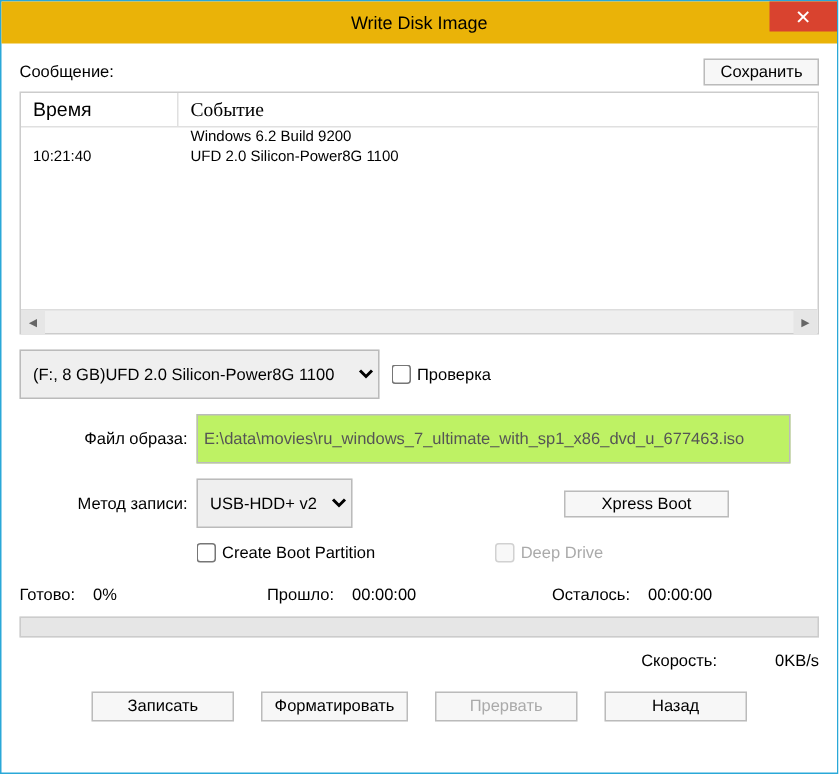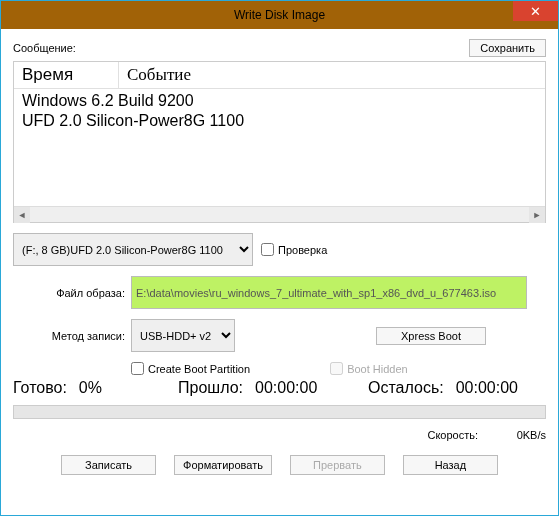--- a/index.html
+++ b/index.html
@@ -6,21 +6,21 @@
 body {
   font-family: "Segoe UI", Tahoma, sans-serif;
   font-size: 11px;
   background: #fff;
   width: 559px;
   height: 516px;
   overflow: hidden;
 }
 .window { border: 1px solid #2aa8d8; height: 516px; display: flex; flex-direction: column; }
 .titlebar {
-  background: #a16207;
+  background: #eab308;
   height: 28px;
   display: flex;
   align-items: center;
   justify-content: center;
   position: relative;
   color: #000;
   font-size: 12px;
 }
 .titlebar .title { flex: 1; text-align: center; }
 .titlebar .close {
@@ -49,26 +49,26 @@
 .logbox {
   border: 1px solid #ccc;
   height: 162px;
   display: flex; flex-direction: column;
   background: #fff;
 }
 .loghead {
   display: flex;
   border-bottom: 1px solid #e0e0e0;
   background: #fff;
-  font-size: 17px;
+  font-size: 13px;
 }
 .loghead .col-time { width: 105px; padding: 3px 8px; border-right: 1px solid #e0e0e0; }
 .loghead .col-event { flex: 1; padding: 3px 8px; font-family: Liberation Serif, serif; }
 .logbody { flex: 1; overflow: auto; }
-.logrow { display: flex; font-size: 16px; flex-direction: column; }
+.logrow { display: flex; font-size: 10px; }
 .logrow .col-time { width: 105px; padding: 1px 8px; }
 .logrow .col-event { flex: 1; padding: 1px 8px; }
 .hscroll {
   height: 16px;
   background: #efefef;
   display: flex; align-items: center;
   border-top: 1px solid #ddd;
 }
 .hscroll .arrow {
   width: 16px; height: 16px;
@@ -85,21 +85,21 @@
   padding: 2px 4px;
   height: 33px;
 }
 input[type=text][readonly] { background: #bef264; color: #555; }
 .sel-drive { width: 240px; }
 .txt-image { width: 396px; }
 .sel-method { width: 104px; }
 .chk { display: inline-flex; align-items: center; gap: 4px; }
 .chk input { width: 13px; height: 13px; }
 .chk.disabled { color: #aaa; }
-.statusrow { display: flex; margin-top: 4px; font-size: 16px; }
+.statusrow { display: flex; margin-top: 16px; font-size: 11px; }
 .statusrow > div { display: flex; gap: 12px; }
 .progress {
   height: 14px;
   background: #e6e6e6;
   border: 1px solid #ccc;
   margin-top: 8px;
 }
 .speedrow { display: flex; justify-content: flex-end; gap: 18px; margin-top: 10px; }
 .btnrow { display: flex; gap: 18px; justify-content: center; margin-top: 14px; }
 .btnrow .btn { min-width: 95px; padding: 3px 8px; }
@@ -126,20 +126,21 @@
       <div class="loghead">
         <div class="col-time">Время</div>
         <div class="col-event">Событие</div>
       </div>
       <div class="logbody">
         <div class="logrow">
           <div class="col-time"></div>
           <div class="col-event">Windows 6.2 Build 9200</div>
         </div>
         <div class="logrow">
+          <div class="col-time">10:21:40</div>
           <div class="col-event">UFD 2.0 Silicon-Power8G 1100</div>
         </div>
       </div>
       <div class="hscroll">
         <div class="arrow">◄</div>
         <div class="track"></div>
         <div class="arrow">►</div>
       </div>
     </div>
 
@@ -169,21 +170,21 @@
 
     <div class="formrow">
       <span class="flabel"></span>
       <label class="chk">
         <input type="checkbox" style="">
         <span>Create Boot Partition</span>
       </label>
       <div style="width:80px"></div>
       <label class="chk disabled">
         <input type="checkbox" disabled="" style="">
-        <span>Boot Hidden</span>
+        <span>Deep Drive</span>
       </label>
     </div>
 
     <div class="statusrow">
       <div style="width:165px">
         <span>Готово:</span>
         <span>0%</span>
       </div>
       <div style="width:190px">
         <span>Прошло:</span>

